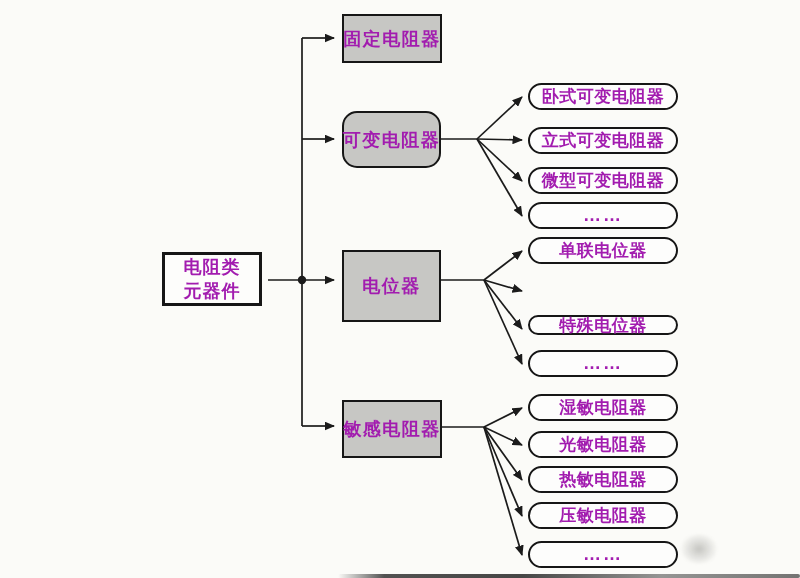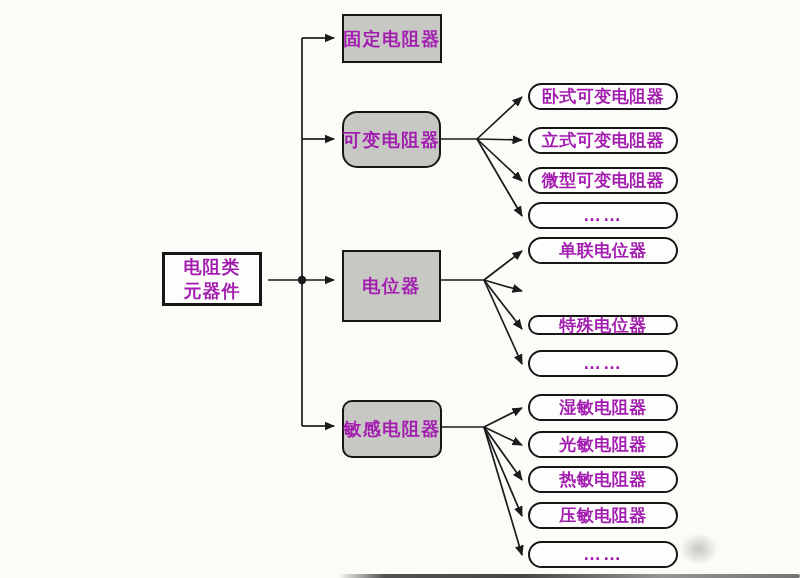--- a/index.html
+++ b/index.html
@@ -121,21 +121,21 @@
 
   <div class="node branch-box" style="left:342px; top:14px; width:100px; height:49px;">
     <span>固定电阻器</span>
   </div>
   <div class="node branch-box" style="left:342px; top:111px; width:99px; height:57px;border-radius:15px;">
     <span>可变电阻器</span>
   </div>
   <div class="node branch-box" style="left:342px; top:250px; width:99px; height:72px;">
     <span>电位器</span>
   </div>
-  <div class="node branch-box" style="left:342px; top:400px; width:100px; height:58px;border-radius:10px;">
+  <div class="node branch-box" style="left:342px; top:400px; width:100px; height:58px;">
     <span>敏感电阻器</span>
   </div>
 
   <div class="node pill" style="left:528px; top:83px; width:150px; height:27px;">
     <span>卧式可变电阻器</span>
   </div>
   <div class="node pill" style="left:528px; top:127px; width:150px; height:27px;">
     <span>立式可变电阻器</span>
   </div>
   <div class="node pill" style="left:528px; top:167px; width:150px; height:27px;">

